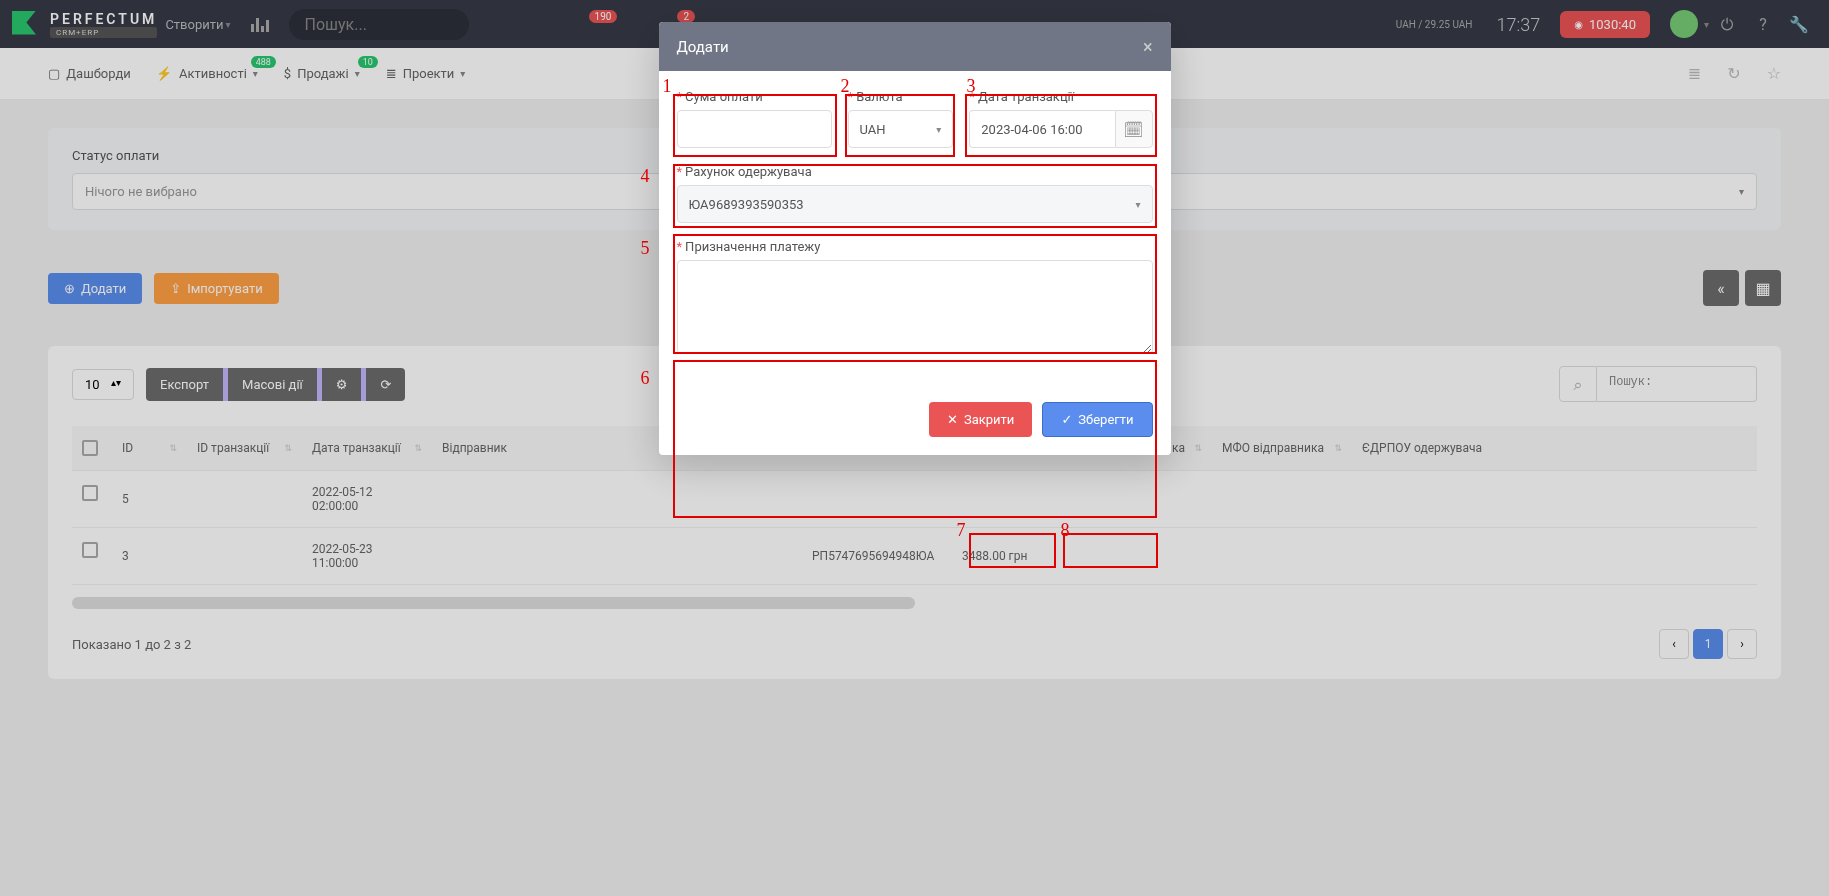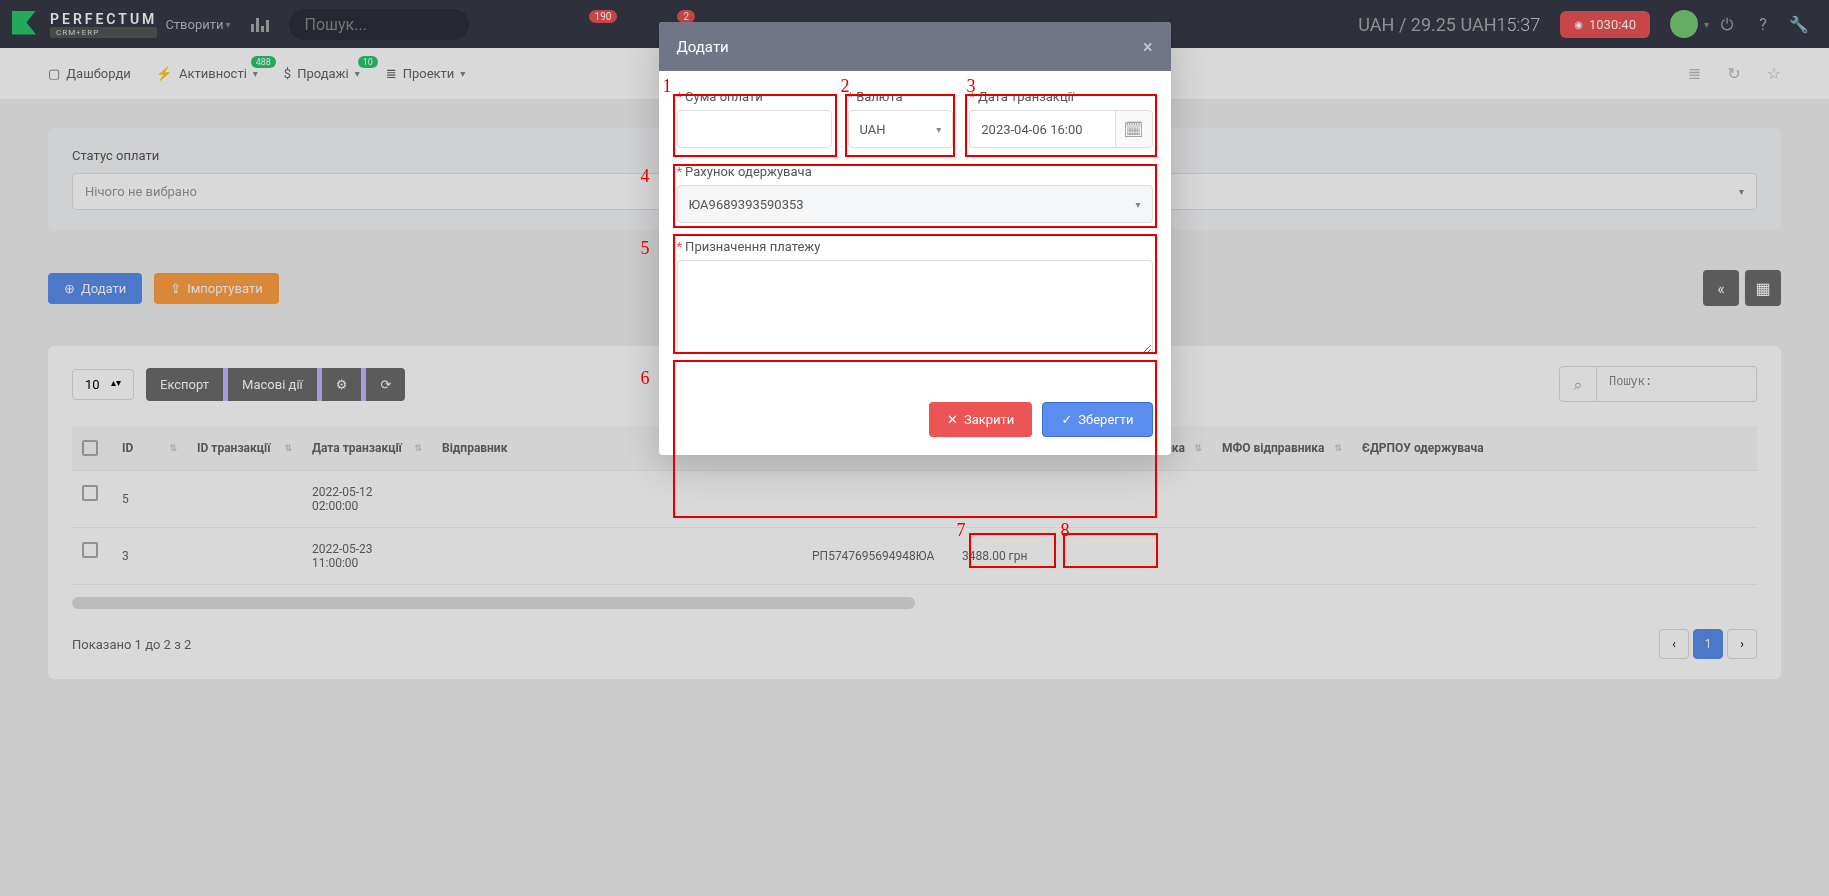--- a/index.html
+++ b/index.html
@@ -9,21 +9,21 @@
 .top-header { background: #373a46; height: 48px; display: flex; align-items: center; padding: 0 12px; color: #aaa; }
 .logo { display: flex; align-items: flex-start; gap: 14px; margin-right: 8px; }
 .logo-mark { width: 24px; height: 24px; background: #28c76f; clip-path: polygon(0 0, 100% 0, 60% 50%, 100% 100%, 0 100%); }
 .logo-text { color: #fff; letter-spacing: 3px; font-size: 14px; font-weight: 600; }
 .logo-sub { font-size: 8px; background: #555; padding: 1px 6px; border-radius: 2px; color: #ddd; letter-spacing: 1px; }
 .create-btn { display: flex; align-items: center; gap: 2px; cursor: pointer; margin-right: 20px; font-size: 13px; color: #bbb; }
 .chart-icon { width: 18px; height: 16px; display: flex; align-items: flex-end; gap: 2px; margin-right: 20px; cursor: pointer; } .chart-icon div { width: 3px; background: #aaa; } .chart-icon div:nth-child(1){height:8px} .chart-icon div:nth-child(2){height:14px} .chart-icon div:nth-child(3){height:6px} .chart-icon div:nth-child(4){height:12px}
 .search-box { background: #2c2f3a; border-radius: 20px; padding: 6px 16px; width: 180px; font-size: 16px; color: #888; flex-shrink: 0; }
 .top-spacer { flex: 1; }
 .badge-red { background: #ea5455; color: #fff; font-size: 10px; padding: 1px 6px; border-radius: 8px; position: relative; top: -8px; margin-right: 60px; }
-.rate { font-size: 18px; }
+.rate { font-size: 10px; margin-right: 24px; }
 .clock { font-size: 18px; color: #ccc; margin-right: 20px; font-weight: 300; }
 .timer-btn { background: #ea5455; color: #fff; padding: 6px 14px; border-radius: 6px; font-size: 13px; display: flex; align-items: center; gap: 6px; margin-right: 20px; }
 .timer-btn::before { content: "◉"; font-size: 10px; }
 .avatar { width: 28px; height: 28px; border-radius: 50%; background: #7c7; margin-right: 6px; }
 .icon-btn { width: 36px; height: 36px; display: flex; align-items: center; justify-content: center; color: #aaa; cursor: pointer; font-size: 16px; }
 
 
 .sub-nav { background: #fff; height: 52px; display: flex; align-items: center; padding: 0 48px; border-bottom: 1px solid #eee; gap: 26px; }
 .nav-item { display: flex; align-items: center; gap: 6px; color: #666; font-size: 13px; cursor: pointer; position: relative; }
 .nav-item .nbadge { position: absolute; top: -10px; right: -18px; background: #28c76f; color: #fff; font-size: 9px; padding: 1px 5px; border-radius: 6px; }
@@ -46,21 +46,21 @@
 .page-size { border: 1px solid #ddd; border-radius: 4px; padding: 7px 12px; width: 62px; display: flex; justify-content: space-between; font-size: 13px; }
 .toolbar-group { background: #6c6c6c; border-radius: 4px; display: flex; overflow: hidden; }
 .toolbar-group div { color: #fff; padding: 9px 14px; font-size: 13px; cursor: pointer; border-right: 5px solid #c4b5fd; }
 .toolbar-group div:last-child { border-right: none; }
 .search-right { margin-left: auto; display: flex; }
 .search-right .sicon { border: 1px solid #ddd; border-radius: 4px 0 0 4px; width: 38px; height: 36px; display: flex; align-items: center; justify-content: center; color: #aaa; }
 .search-right .sinput { border: 1px solid #ddd; border-left: none; border-radius: 0 4px 4px 0; padding: 8px 12px; width: 160px; font-size: 12px; color: #888; font-family: Liberation Mono, monospace; }
 .table-scroll { overflow-x: auto; }
 .table-head { display: flex; background: #f8f8f8; border-bottom: 1px solid #eee; }
 .th, .td { flex-shrink: 0; padding: 14px 10px; font-size: 12px; color: #666; display: flex; align-items: center; gap: 6px; }
-.th { font-weight: 700; }
+.th { font-weight: 400; }
 .checkbox-col { width: 40px; padding: 14px 10px; flex-shrink: 0; }
 .checkbox { width: 16px; height: 16px; border: 2px solid #aaa; border-radius: 2px; }
 .row { display: flex; border-bottom: 1px solid #f0f0f0; }
 .sort { color: #ccc; font-size: 9px; margin-left: auto; }
 .hscroll { height: 12px; background: #ddd; border-radius: 6px; margin: 12px 0; width: 50%; }
 .table-footer { display: flex; align-items: center; margin-top: 20px; }
 .pager { margin-left: auto; display: flex; gap: 4px; }
 .pager div { width: 30px; height: 30px; border: 1px solid #ddd; border-radius: 4px; display: flex; align-items: center; justify-content: center; font-size: 12px; cursor: pointer; }
 .pager .active { background: #5a8dee; color: #fff; border-color: #5a8dee; }
 
@@ -110,21 +110,21 @@
       <div></div>
       <div></div>
       <div></div>
     </div>
   <div class="search-box">Пошук...</div>
   <div style="width:120px"></div>
   <span class="badge-red">190</span>
   <span class="badge-red">2</span>
   <div class="top-spacer"></div>
   <div class="rate">UAH / 29.25 UAH</div>
-  <div class="clock">15:37</div>
+  <div class="clock">17:37</div>
   <div class="timer-btn">
       <span>1030:40</span>
     </div>
   <div class="avatar"></div>
   <span class="chev">▾</span>
   <div class="icon-btn">⏻</div>
   <div class="icon-btn">?</div>
   <div class="icon-btn">🔧</div>
 </div>
 

